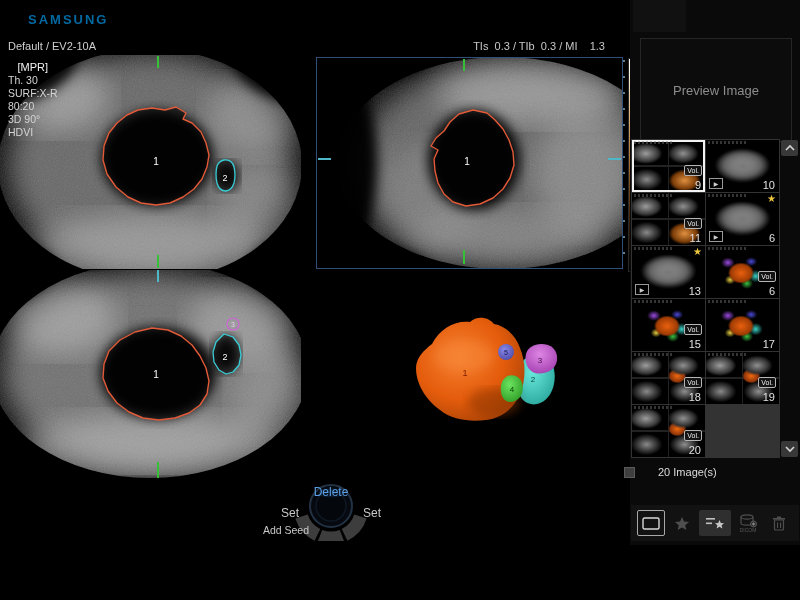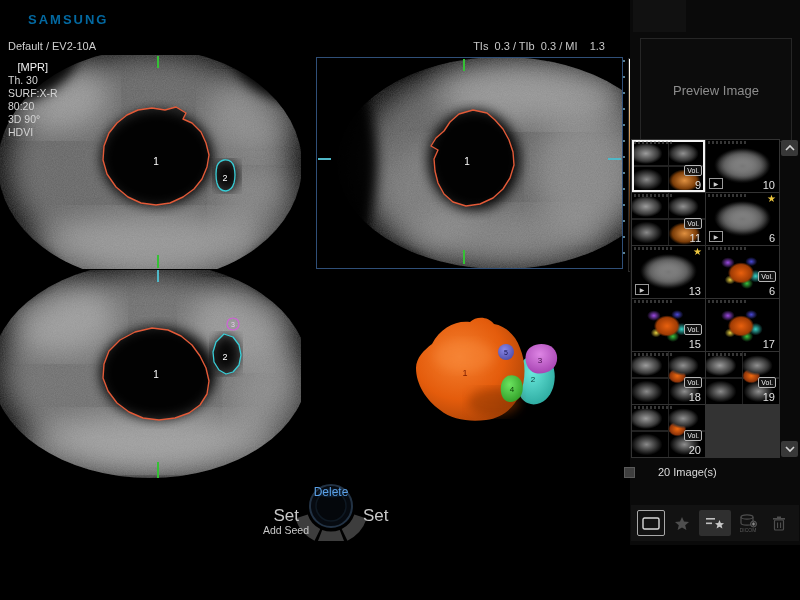--- a/index.html
+++ b/index.html
@@ -24,21 +24,21 @@
   .mpr .tag { font-size:11px; color:#f2f2f2;text-align:center; }
 
   .cmap { left:628px; top:58px; width:9px; height:214px;
     background:linear-gradient(180deg,#ffffff 0%,#f2e2c4 12%,#dca868 30%,#a86a2a 50%,#5c3410 68%,#241204 84%,#000 100%);
     border:1px solid #2a2a2a; }
   .cticks { left:623px; top:60px; width:2px; height:208px; opacity:.8;
     background:repeating-linear-gradient(180deg,#6fa0b8 0 2px,transparent 2px 16px); }
 
   
   .dial { left:261px; top:479px; width:140px; height:62px; }
-  .dial-label { position:absolute; font-size:17px; color:#c8c8c8; }
+  .dial-label { position:absolute; font-size:12px; color:#c8c8c8; }
   .dlab-delete { left:0; top:6px; width:140px; text-align:center; font-size:12px; color:#5aa0e6; }
   .dlab-setl { left:0; top:27px; width:38px; text-align:right; }
   .dlab-setr { left:102px; top:27px; width:38px; text-align:left; }
   .dlab-seed { left:0; top:45px; width:48px; text-align:right; font-size:10.5px; }
 
   
   .sidebar { left:630px; top:0; width:170px; height:545px; background:#0a0a0a; }
   .sidetab { left:633px; top:0; width:53px; height:32px; background:#111; }
   .preview { left:640px; top:38px; width:152px; height:104px; background:#0c0c0c; border:1px solid #262626;
     display:flex; align-items:center; justify-content:center; }

